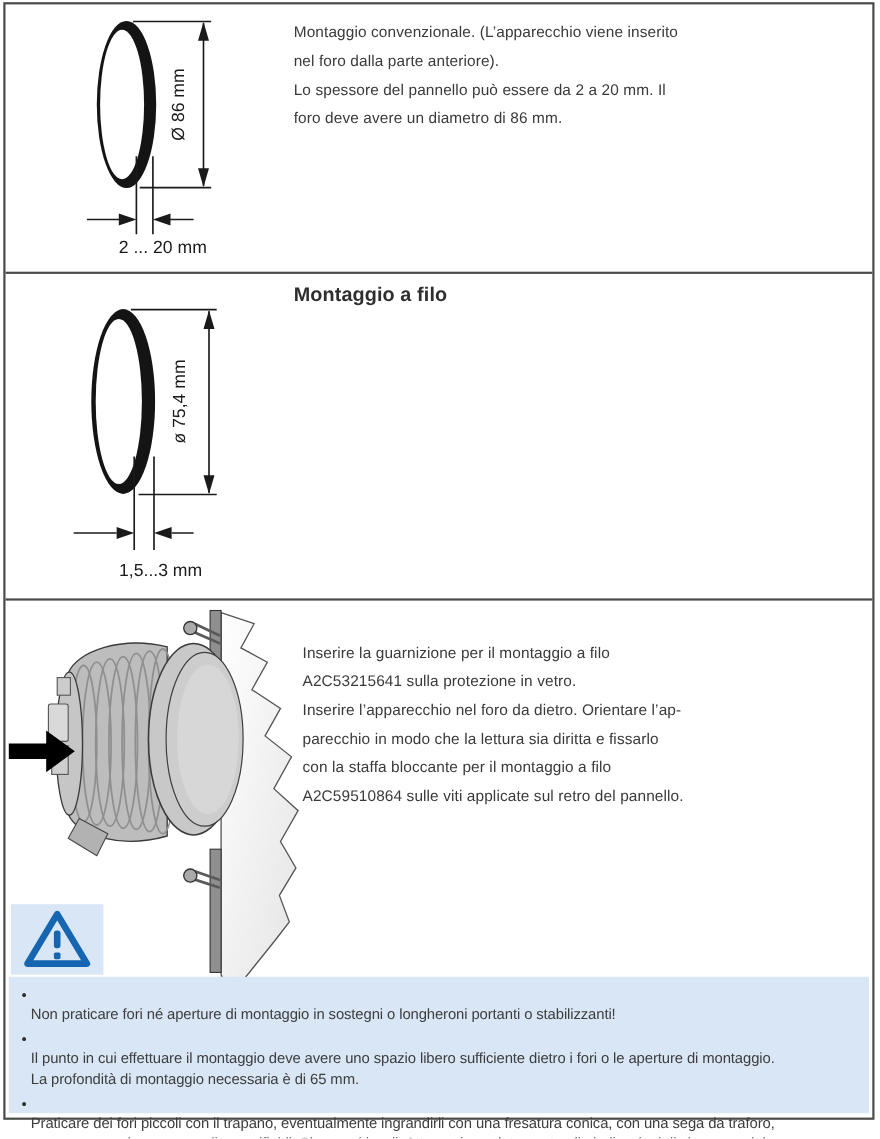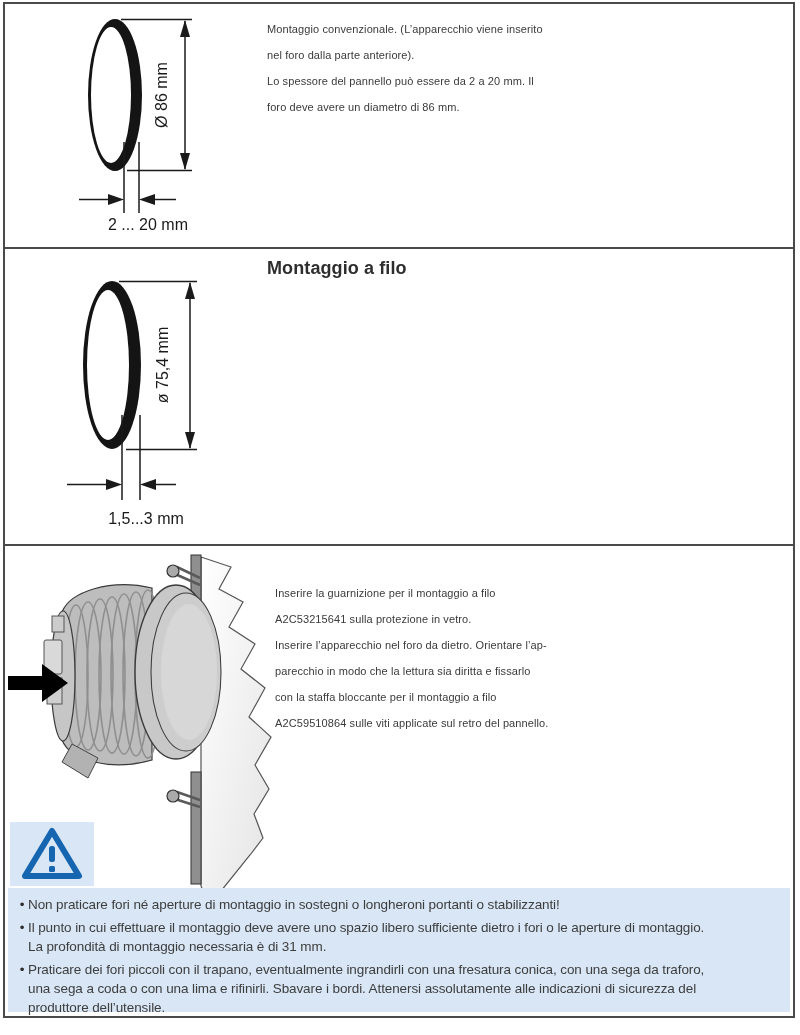--- a/index.html
+++ b/index.html
@@ -3,34 +3,34 @@
 <meta charset="utf-8">
 <style>
   html,body{margin:0;padding:0;background:#ffffff;}
   .canvas{
     position:relative;width:800px;height:1035px;background:#ffffff;
     font-family:"Liberation Sans","DejaVu Sans",sans-serif;color:#3a3a3a;overflow:hidden;
   }
   .frame{position:absolute;left:3px;top:2px;right:5px;bottom:17px;border:2px solid #4a4a4a;}
   .divider{position:absolute;left:5px;width:788px;height:2px;background:#4a4a4a;}
   .bodytext{
-    position:absolute;font-size:11px;line-height:26px;white-space:pre-line;
+    position:absolute;font-size:14px;line-height:26px;white-space:pre-line;
     letter-spacing:0.1px;color:#3a3a3a;
   }
   .sectitle{position:absolute;font-size:18px;font-weight:bold;color:#2e2e2e;letter-spacing:0.1px;text-align:right;}
   .diagram{position:absolute;}
   .diagram text{font-family:"Liberation Sans","DejaVu Sans",sans-serif;font-size:16px;fill:#1a1a1a;}
   .warnbox{position:absolute;left:10px;top:822px;width:84px;height:64px;background:#d8e6f5;}
   .notes{
     position:absolute;left:8px;top:888px;width:782px;height:124px;background:#d8e6f5;
     box-sizing:border-box;padding:7px 10px 4px 8px;
   }
   .note-item{display:flex;margin-bottom:4px;}
   .note-bullet{width:12px;min-width:12px;font-size:13.5px;line-height:19px;color:#2e2e2e;text-align:center;}
-  .note-text{font-size:13.5px;line-height:19px;white-space:pre-line;color:#3d3d3d;letter-spacing:-0.1px;}
+  .note-text{font-size:13.5px;line-height:19px;white-space:pre-line;color:#3d3d3d;letter-spacing:-0.1px;margin-top:17px;}
 </style>
 </head>
 <body>
 
 <div class="canvas">
 
   <div class="frame"></div>
   <div class="divider" style="top:247px;"></div>
   <div class="divider" style="top:544px;"></div>
 
@@ -155,21 +155,21 @@
   </div>
 
   <div class="notes">
     <div class="note-item">
       <div class="note-bullet">•</div>
       <div class="note-text">Non praticare fori né aperture di montaggio in sostegni o longheroni portanti o stabilizzanti!</div>
     </div>
     <div class="note-item">
       <div class="note-bullet">•</div>
       <div class="note-text">Il punto in cui effettuare il montaggio deve avere uno spazio libero sufficiente dietro i fori o le aperture di montaggio.
-La profondità di montaggio necessaria è di 31 mm.</div>
+La profondità di montaggio necessaria è di 65 mm.</div>
     </div>
     <div class="note-item">
       <div class="note-bullet">•</div>
       <div class="note-text">Praticare dei fori piccoli con il trapano, eventualmente ingrandirli con una fresatura conica, con una sega da traforo,
 una sega a coda o con una lima e rifinirli. Sbavare i bordi. Attenersi assolutamente alle indicazioni di sicurezza del
 produttore dell’utensile.</div>
     </div>
   </div>
 
 </div>

